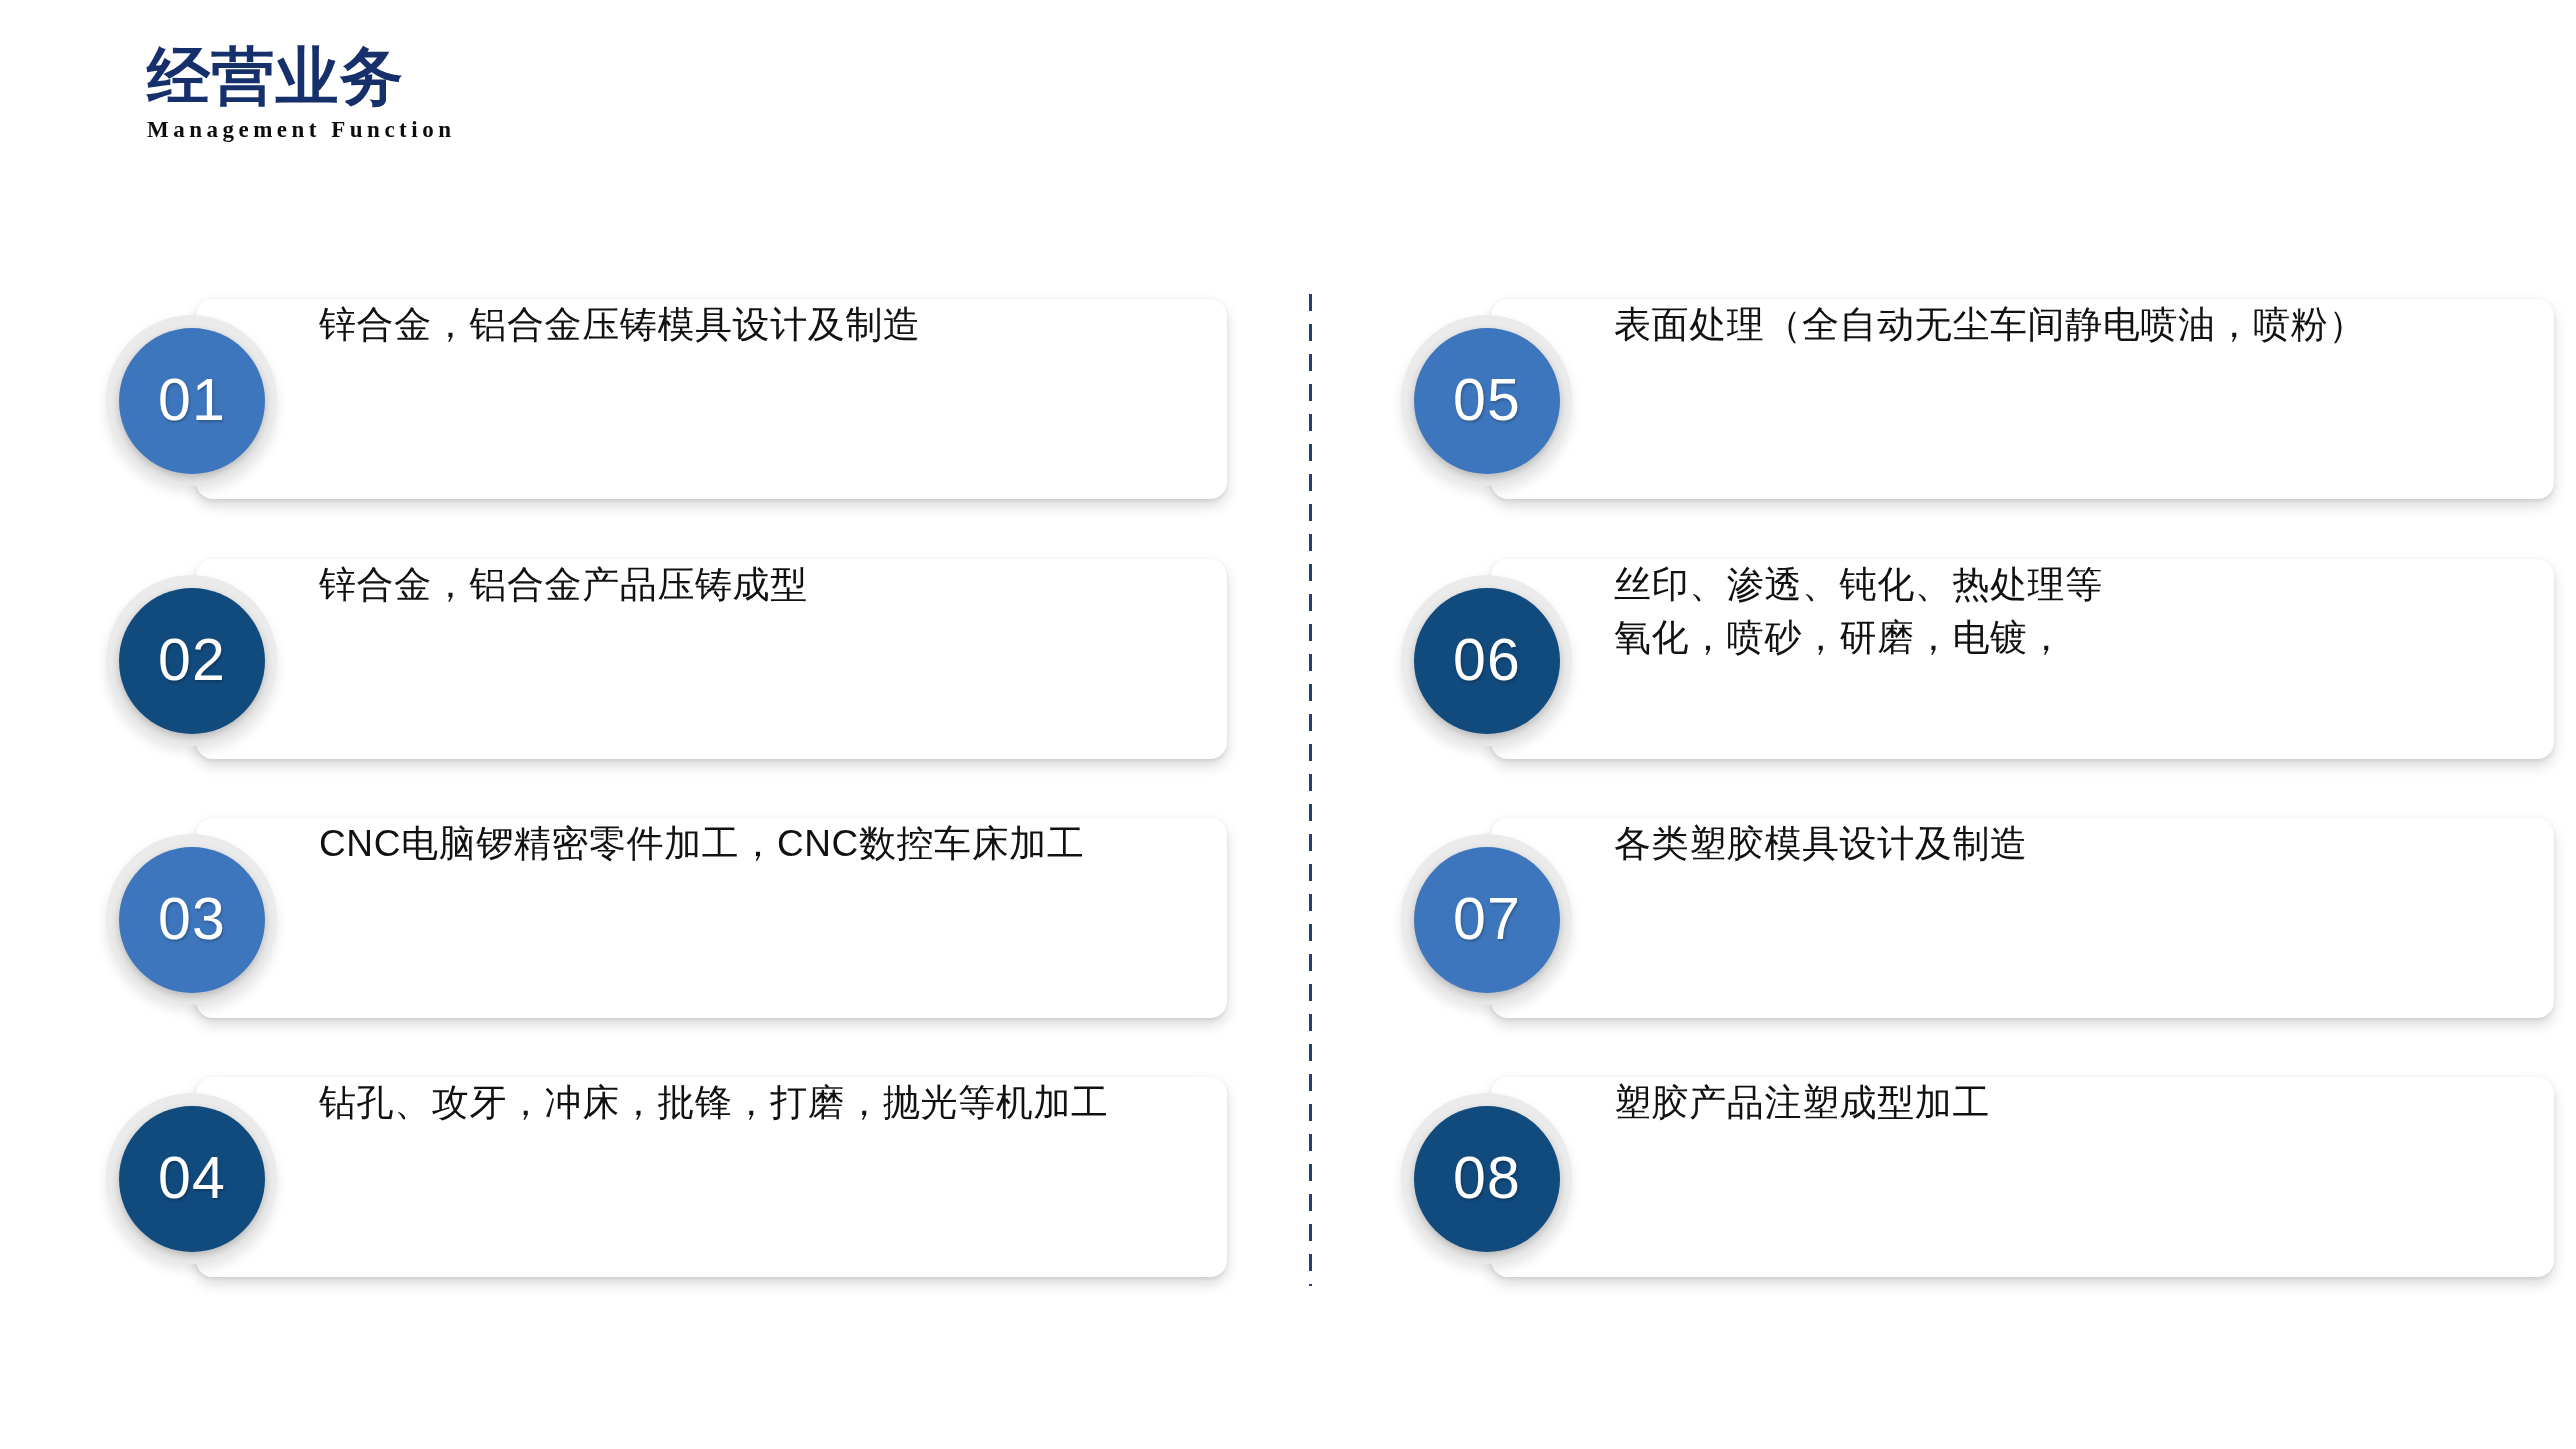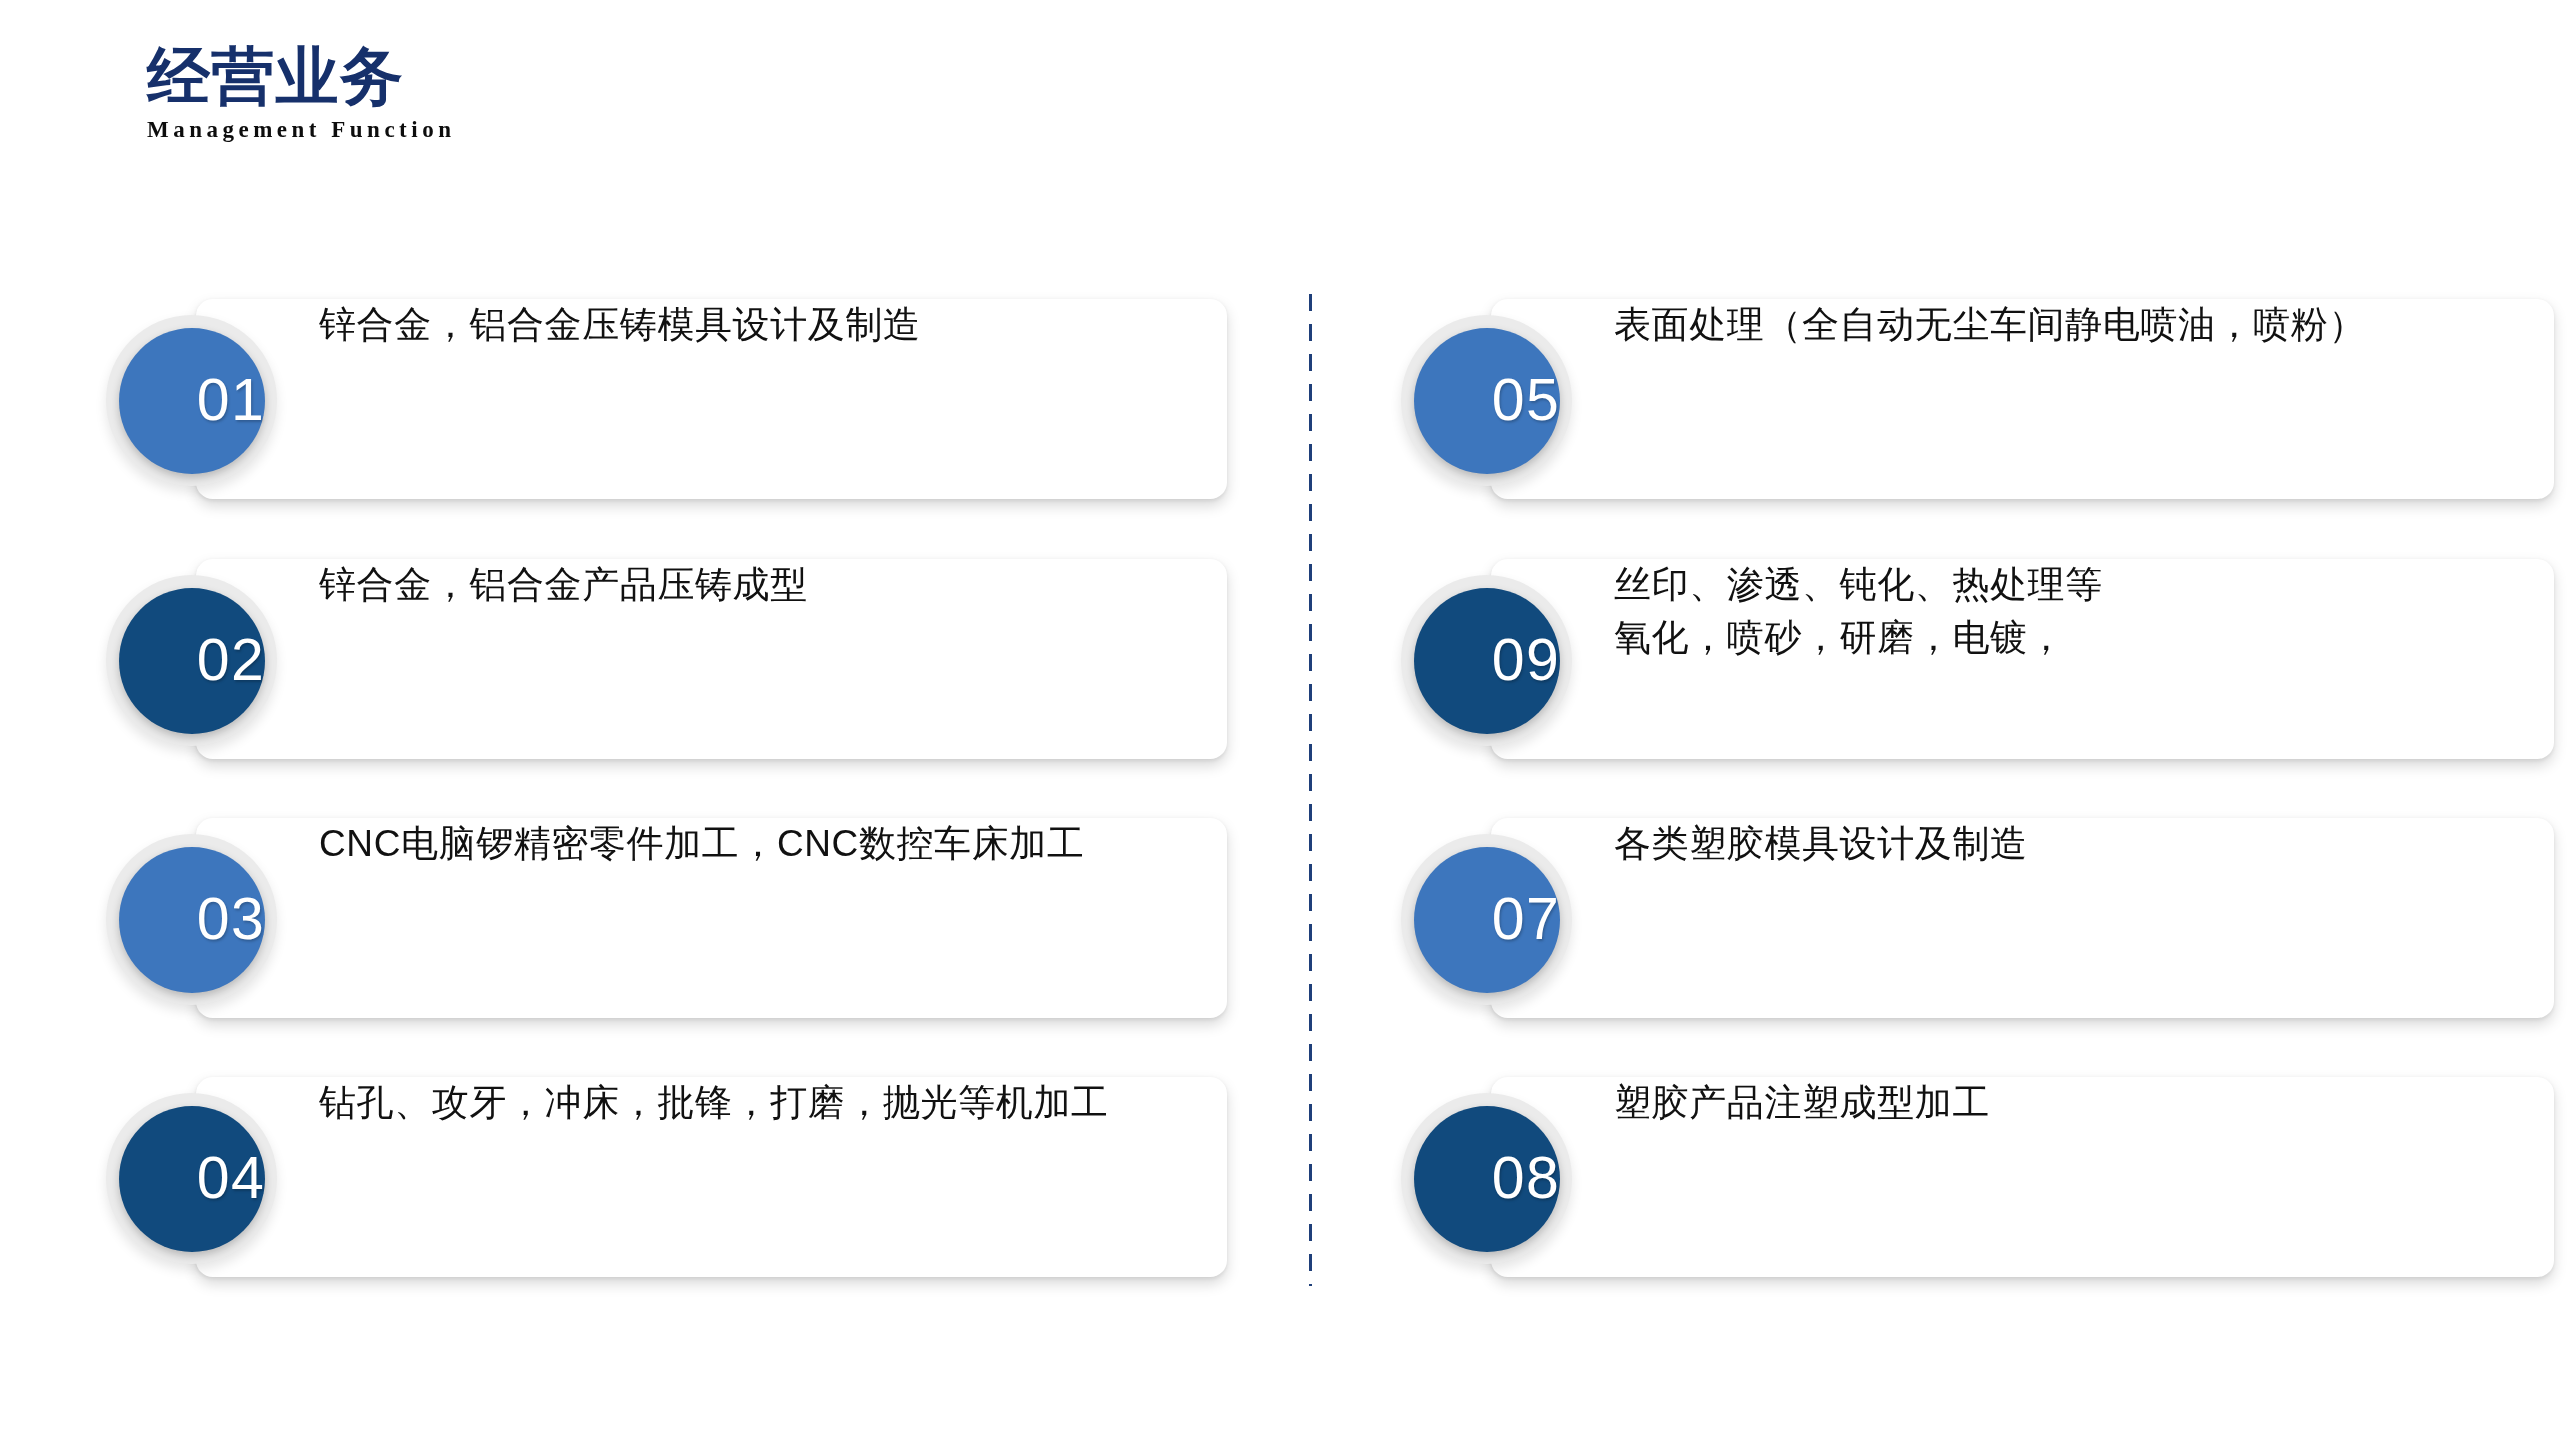--- a/index.html
+++ b/index.html
@@ -84,21 +84,21 @@
   }
   .badge-circle {
     position:absolute;
     left:13px;
     top:13px;
     width:146px;
     height:146px;
     border-radius:50%;
     display:flex;
     align-items:center;
-    justify-content:flex-end;
+    justify-content:center;
     box-shadow:0 3.9px 9px rgba(0,0,0,0.22);
   }
   .badge-circle.tone-light { background:#3d76bd; }
   .badge-circle.tone-dark  { background:#114a7d; }
 
   .badge-number {
     color:#ffffff;
     font-size:59px;
     font-weight:400;
     letter-spacing:1.3px;
@@ -200,21 +200,21 @@
   </div>
 
   <div class="card card-row-1">
     <div class="card-panel"></div>
     <div class="card-text">
       <span class="card-line">丝印、渗透、钝化、热处理等</span>
       <span class="card-line">氧化，喷砂，研磨，电镀，</span>
     </div>
     <div class="badge-ring">
       <div class="badge-circle tone-dark">
-        <span class="badge-number">09</span>
+        <span class="badge-number">06</span>
       </div>
     </div>
   </div>
 
   <div class="card card-row-2">
     <div class="card-panel"></div>
     <div class="card-text">
       <span class="card-line">各类塑胶模具设计及制造</span>
     </div>
     <div class="badge-ring">

